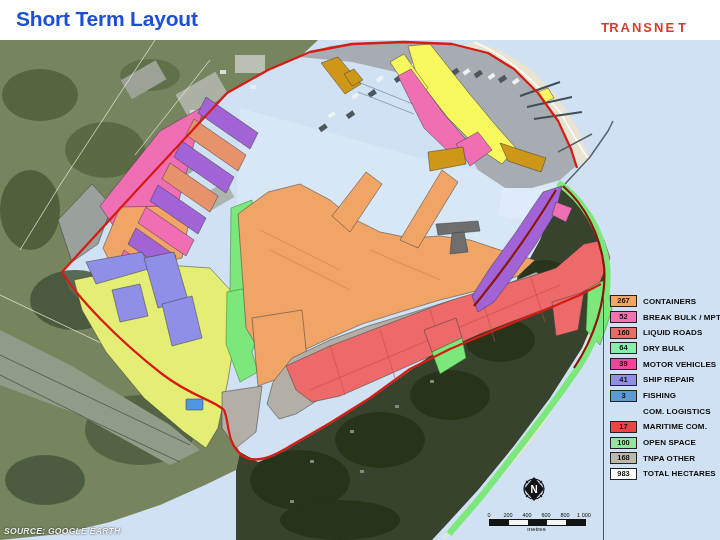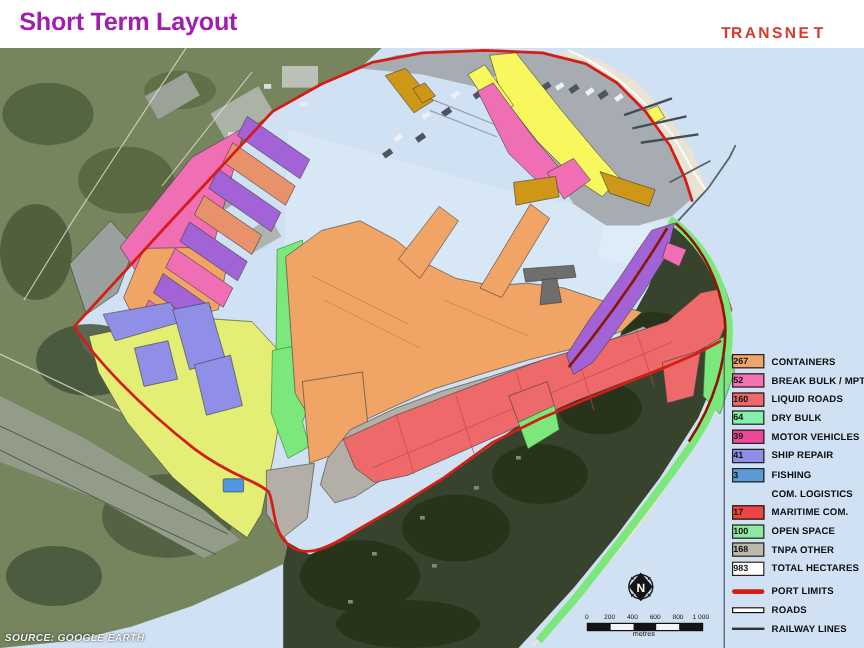--- a/index.html
+++ b/index.html
@@ -3,35 +3,35 @@
 <meta charset="utf-8">
 <style>
   html,body{margin:0;padding:0;}
   body{width:720px;height:540px;overflow:hidden;background:#fff;
        font-family:"Liberation Sans",sans-serif;position:relative;}
   .slide{position:absolute;inset:0;width:720px;height:540px;}
 
   
   .header{position:absolute;left:0;top:0;width:720px;height:40px;background:#ffffff;z-index:5;}
   .title{position:absolute;left:16px;top:7px;font-size:21px;font-weight:bold;
-         color:#a21caf;letter-spacing:-0.2px;}
+         color:#1d4ed8;letter-spacing:-0.2px;}
   .logo{position:absolute;right:34px;top:20px;font-size:13px;font-weight:bold;
         color:#d63b2f;letter-spacing:2px;white-space:nowrap;}
   .logo .flip{display:inline-block;transform:scaleX(-1);}
 
   
   .map{position:absolute;left:0;top:40px;width:720px;height:500px;}
   .map svg{display:block;}
 
   
   .legend{position:absolute;left:603px;top:295px;width:117px;height:245px;
           border-left:1px solid #46566a;padding-left:6px;box-sizing:border-box;z-index:6;}
   .lrow{display:flex;align-items:center;height:12.8px;margin-bottom:2.9px;}
   .swatch{width:27px;min-width:27px;height:12px;border:1px solid #222;box-sizing:border-box;
-          font-size:7.5px;font-weight:bold;color:#111;text-align:left;line-height:10.5px;}
+          font-size:7.5px;font-weight:bold;color:#111;text-align:center;line-height:10.5px;}
   .llabel{font-size:8px;font-weight:bold;color:#0b0b0b;margin-left:6px;white-space:nowrap;
           letter-spacing:0.1px;}
   .linelist{margin-top:7px;}
   .lnrow{display:flex;align-items:center;height:11px;margin-bottom:4.6px;}
   .lnswatch{width:27px;min-width:27px;display:flex;align-items:center;justify-content:center;}
   .sw-port{width:27px;height:3.5px;border-radius:2px;}
   .sw-road{width:27px;height:5px;background:#fff;border:1px solid #111;box-sizing:border-box;}
   .sw-rail{width:27px;height:1.5px;}
 
   
@@ -274,40 +274,20 @@
         </div>
         <div class="lrow">
           <span class="swatch" style="background: rgb(189, 184, 172);">168</span>
           <span class="llabel">TNPA OTHER</span>
         </div>
         <div class="lrow">
           <span class="swatch" style="background: rgb(255, 255, 255);">983</span>
           <span class="llabel">TOTAL HECTARES</span>
         </div>
       </div>
-    <div class="linelist" id="legend-lines">
-        <div class="lnrow">
-          <span class="lnswatch">
-            <span class="sw-port" style="background: rgb(212, 29, 20);"></span>
-          </span>
-          <span class="llabel">PORT LIMITS</span>
-        </div>
-        <div class="lnrow">
-          <span class="lnswatch">
-            <span class="sw-road"></span>
-          </span>
-          <span class="llabel">ROADS</span>
-        </div>
-        <div class="lnrow">
-          <span class="lnswatch">
-            <span class="sw-rail" style="background: rgb(51, 51, 51);"></span>
-          </span>
-          <span class="llabel">RAILWAY LINES</span>
-        </div>
-      </div>
   </div>
 
   <div class="north">
     <svg width="34" height="34" viewBox="0 0 34 34">
       <circle cx="17" cy="15" r="10" fill="none" stroke="#1c1c1c" stroke-width="1.2"></circle>
       <path d="M9,7 L11,9 M25,7 L23,9 M9,23 L11,21 M25,23 L23,21" stroke="#1c1c1c" stroke-width="1.2"></path>
       <polygon points="17,3 27,15 17,27 7,15" fill="#141414"></polygon>
       <text x="17" y="19" text-anchor="middle" font-size="10" font-weight="bold" fill="#ffffff" font-family="Liberation Sans, sans-serif">N</text>
     </svg>
   </div>

